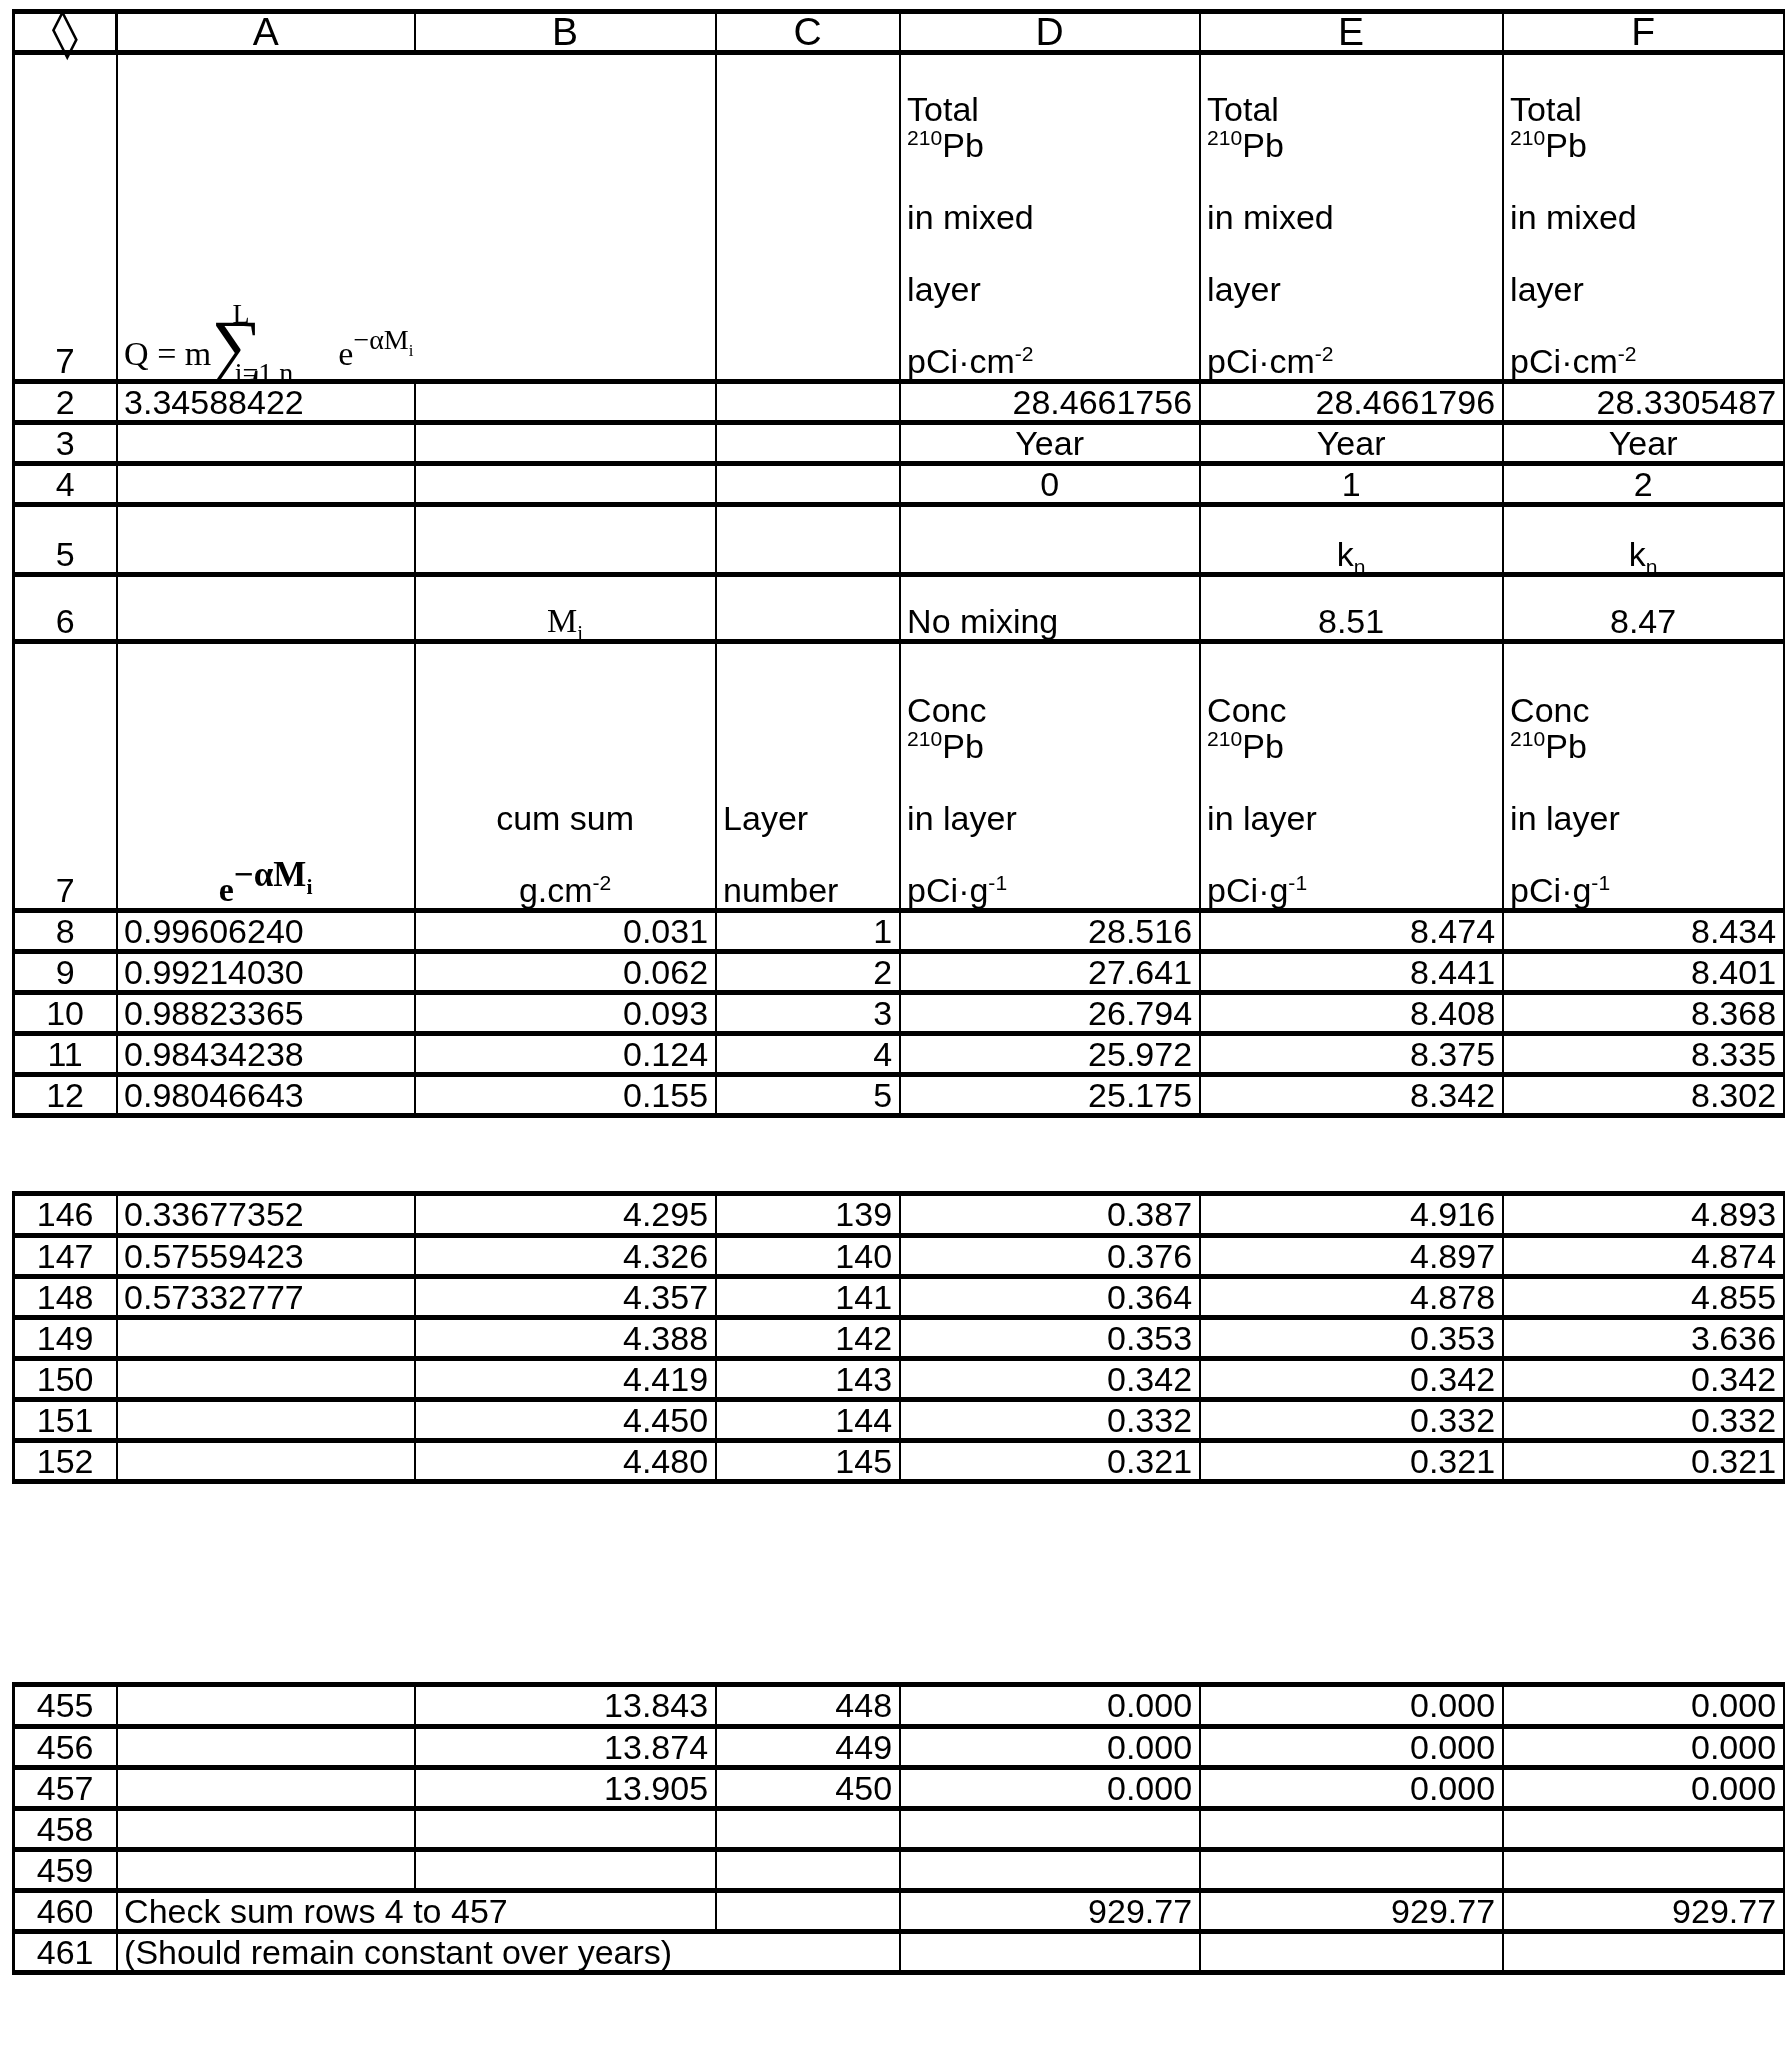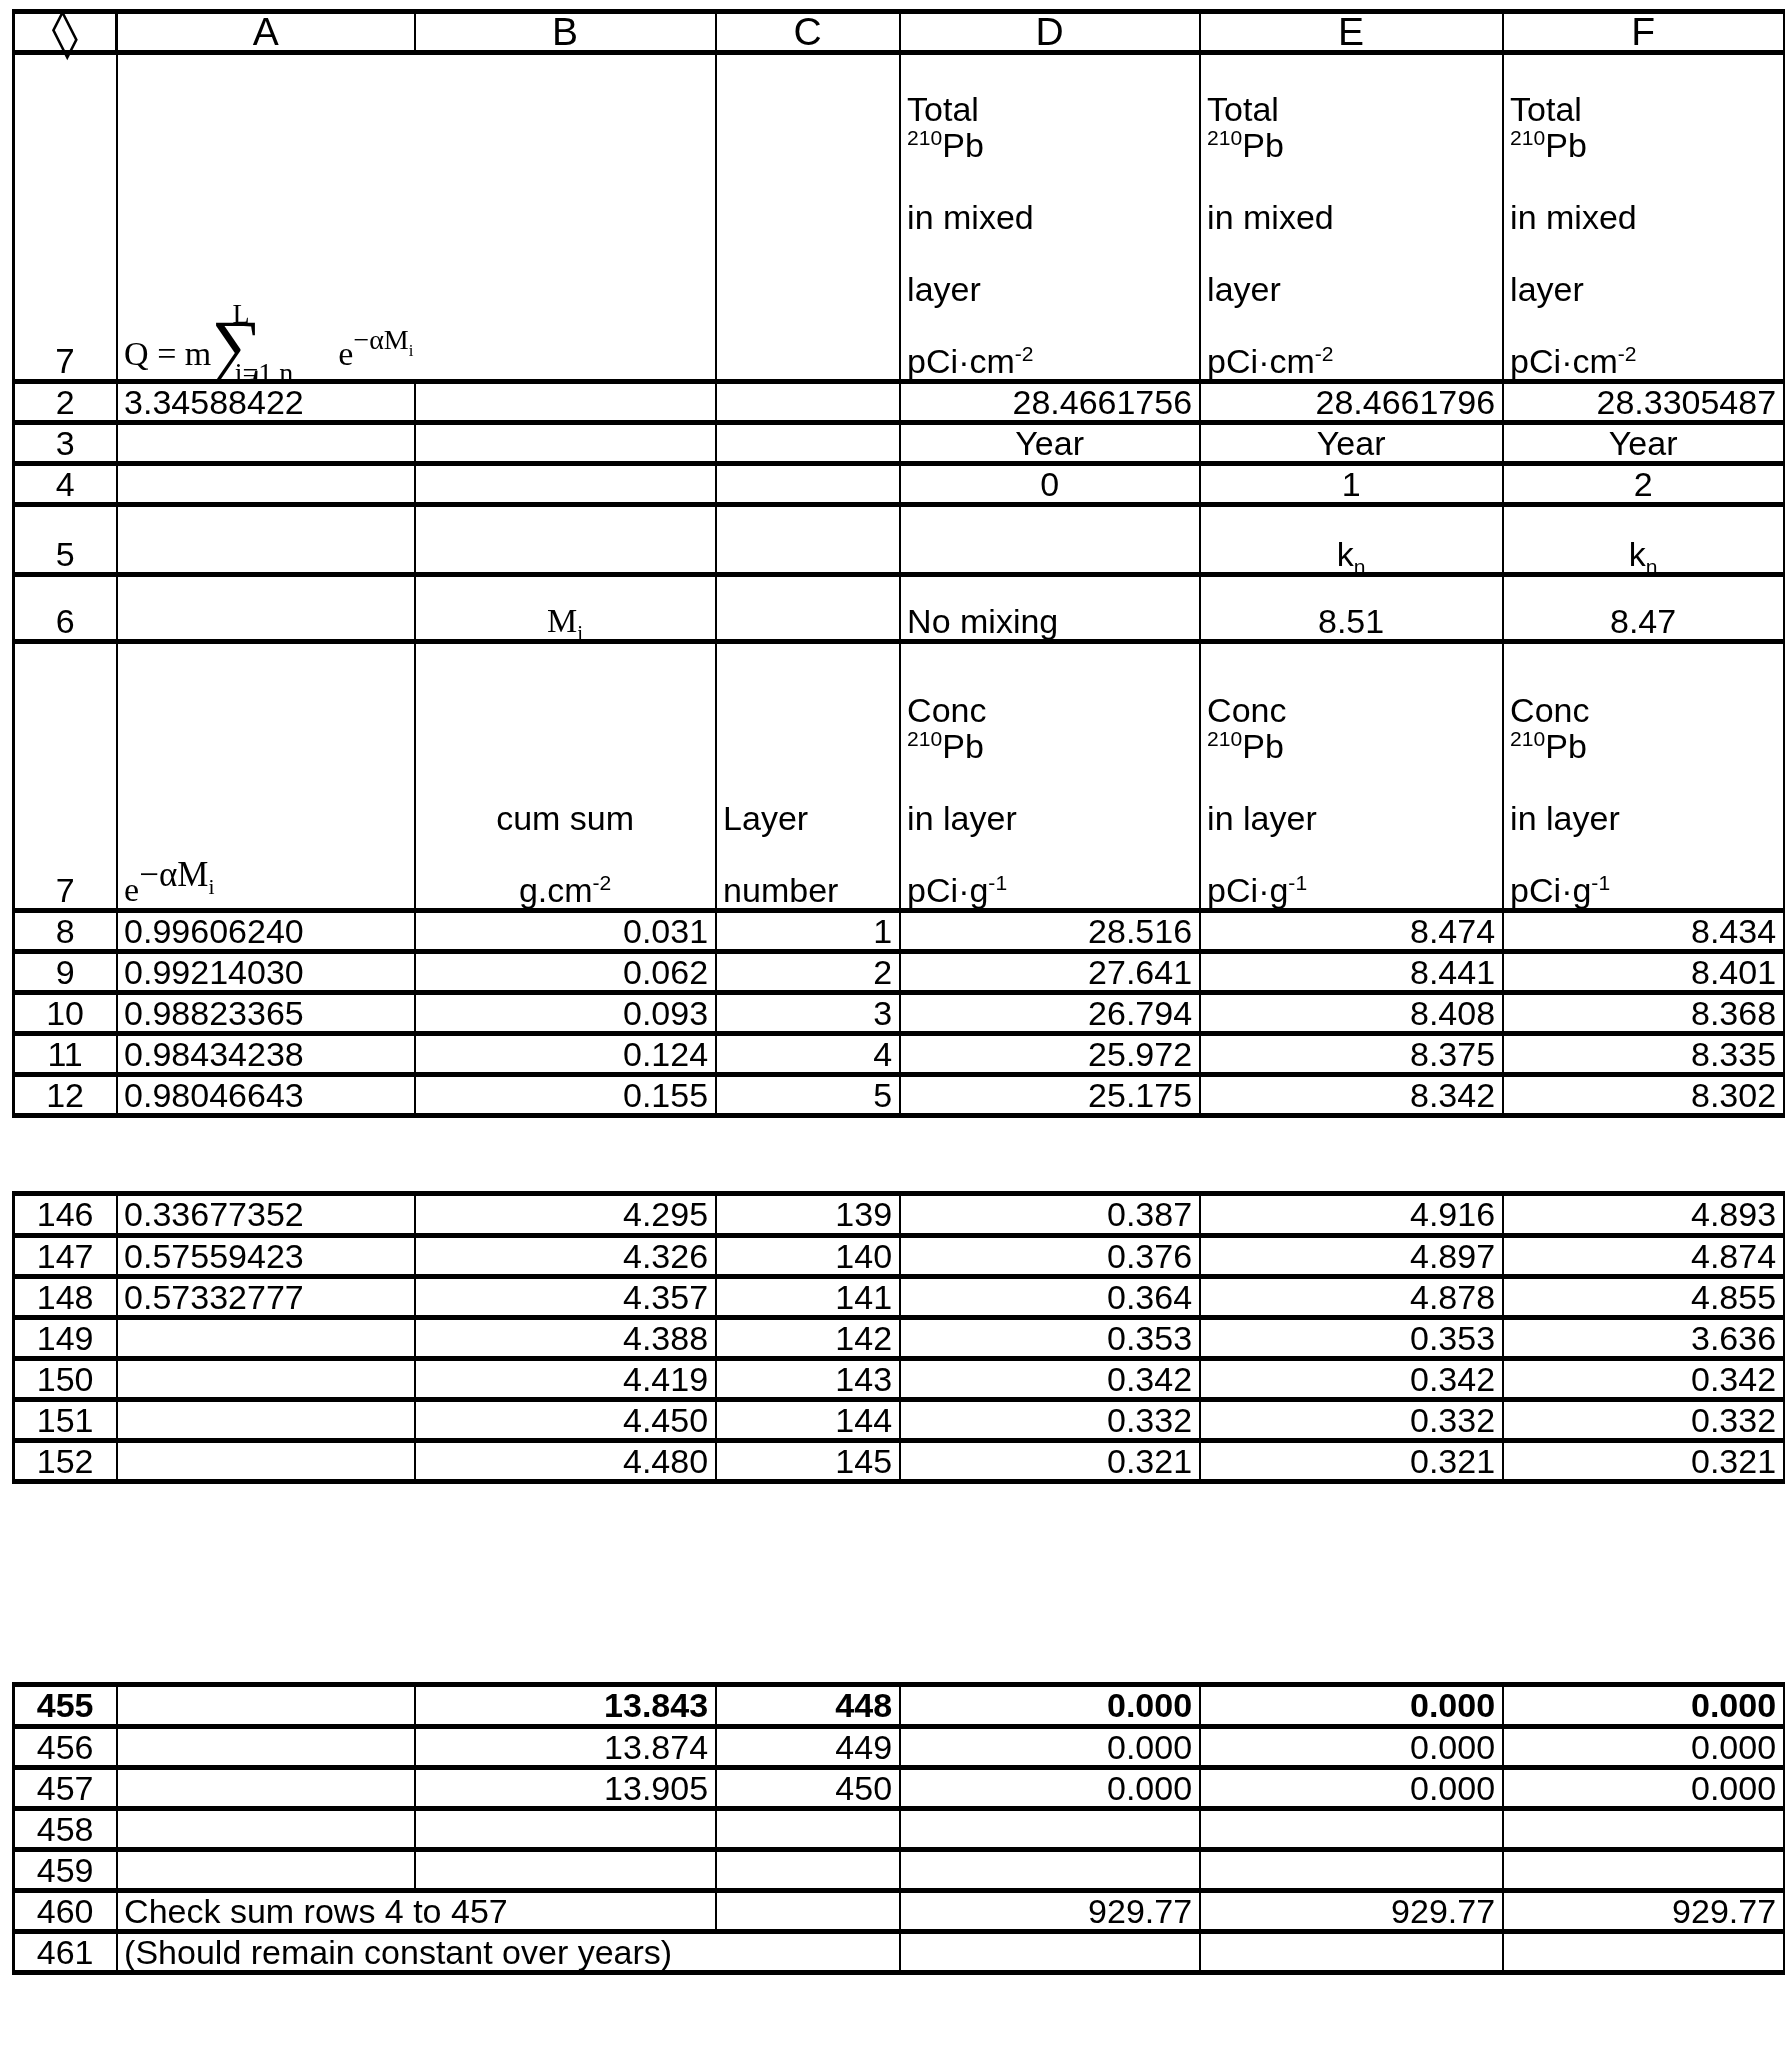--- a/index.html
+++ b/index.html
@@ -144,23 +144,24 @@
     font-size: 28px;
     vertical-align: super;
     position: relative; top: -3.9px;
   }
   .formula .expo sub { font-size: 0.6em; }
 
   .expfml {
     font-family: "Liberation Serif", serif;
     font-size: 55px;
     white-space: nowrap;
-    text-align: left;
+    text-align: center;
     vertical-align: middle;
     padding-left: 17px;
+    font-weight: bold;
   }
   .expfml .expo { font-size: 35px; vertical-align: super; position: relative; top: -2.6px; }
 
   .mi {
     font-family: "Liberation Serif", serif;
     font-size: 40px;
     text-align: center;
     vertical-align: middle;
   }
   .kn {
@@ -459,21 +460,21 @@
       <colgroup>
         <col class="c-rowhdr">
           <col class="c-a">
           <col class="c-b">
           <col class="c-c">
         <col class="c-d">
           <col class="c-e">
           <col class="c-f">
       </colgroup>
       <tbody>
-          <tr class="hr-heavy" style="height:39px;font-weight:bold;">
+          <tr class="hr-heavy" style="height:39px;">
         <td class="rowhdr">455</td>
         <td class="lft bot"></td>
         <td class="num bot">13.843</td>
         <td class="num bot">448</td>
         <td class="num bot">0.000</td>
         <td class="num bot">0.000</td>
         <td class="num bot">0.000</td>
       </tr>
       <tr class="hr-heavy" style="height:39px;padding-left:48px;">
         <td class="rowhdr">456</td>

